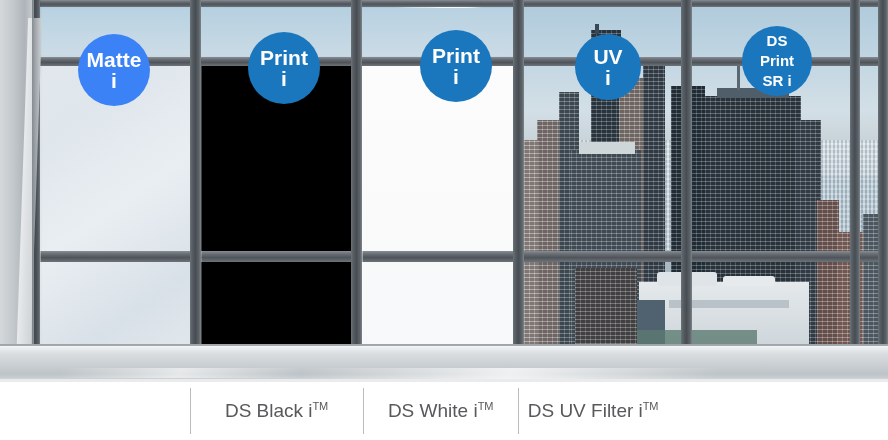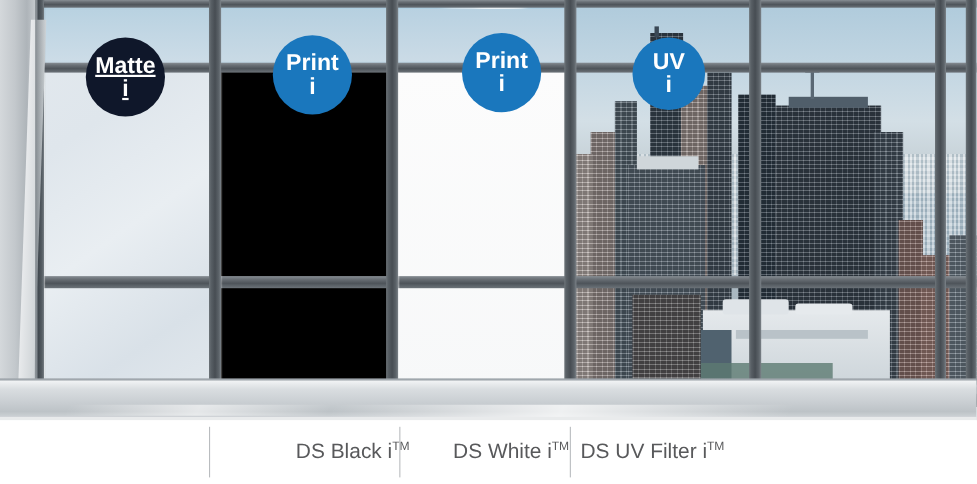--- a/index.html
+++ b/index.html
@@ -168,53 +168,58 @@
 
     <div class="pillar"></div>
     <div class="pillar-edge"></div>
     <div class="pillar-shadow"></div>
 
     <div class="sill-top"></div>
     <div class="sill"></div>
     <div class="sill-gloss"></div>
     <div class="sill-gloss2"></div>
 
-    <div class="badge" style="left:78px;top:34px;width:72px;height:72px;background:#0f172a;font-size:21px;text-decoration:underline;">
+    <div class="badge" style="left:78px;top:34px;width:72px;height:72px;background:#3b82f6;font-size:21px;">
       <span>Matte</span>
       <span>i</span>
     </div>
 
     <div class="badge" style="left:248px;top:32px;width:72px;height:72px;background:#1a77bd;font-size:21px;">
       <span>Print</span>
       <span>i</span>
     </div>
 
     <div class="badge" style="left:420px;top:30px;width:72px;height:72px;background:#1a77bd;font-size:21px;">
       <span>Print</span>
       <span>i</span>
     </div>
 
     <div class="badge" style="left:575px;top:34px;width:66px;height:66px;background:#1a77bd;font-size:21px;">
       <span>UV</span>
       <span>i</span>
     </div>
 
+    <div class="badge" style="left:742px;top:26px;width:70px;height:70px;background:#1a77bd;font-size:15px;line-height:1.35;">
+      <span>DS</span>
+      <span>Print</span>
+      <span>SR i</span>
+    </div>
   </div>
 
   <div class="topline"></div>
   <div class="captions">
 
 
-    <div class="cap" style="left:190px;width:173px;padding-left:44px;">
+    <div class="cap" style="left:190px;width:173px;">
       <span>
         <span>DS Black i</span><span class="tm">TM</span>
       </span>
     </div>
 
-    <div class="cap" style="left:363px;width:155px;margin-left:24px;">
+    <div class="cap" style="left:363px;width:155px;">
       <span>
         <span>DS White i</span><span class="tm">TM</span>
       </span>
     </div>
 
     <div class="cap" style="left:504px;width:178px;">
       <span>
         <span>DS UV Filter i</span><span class="tm">TM</span>
       </span>
     </div>

